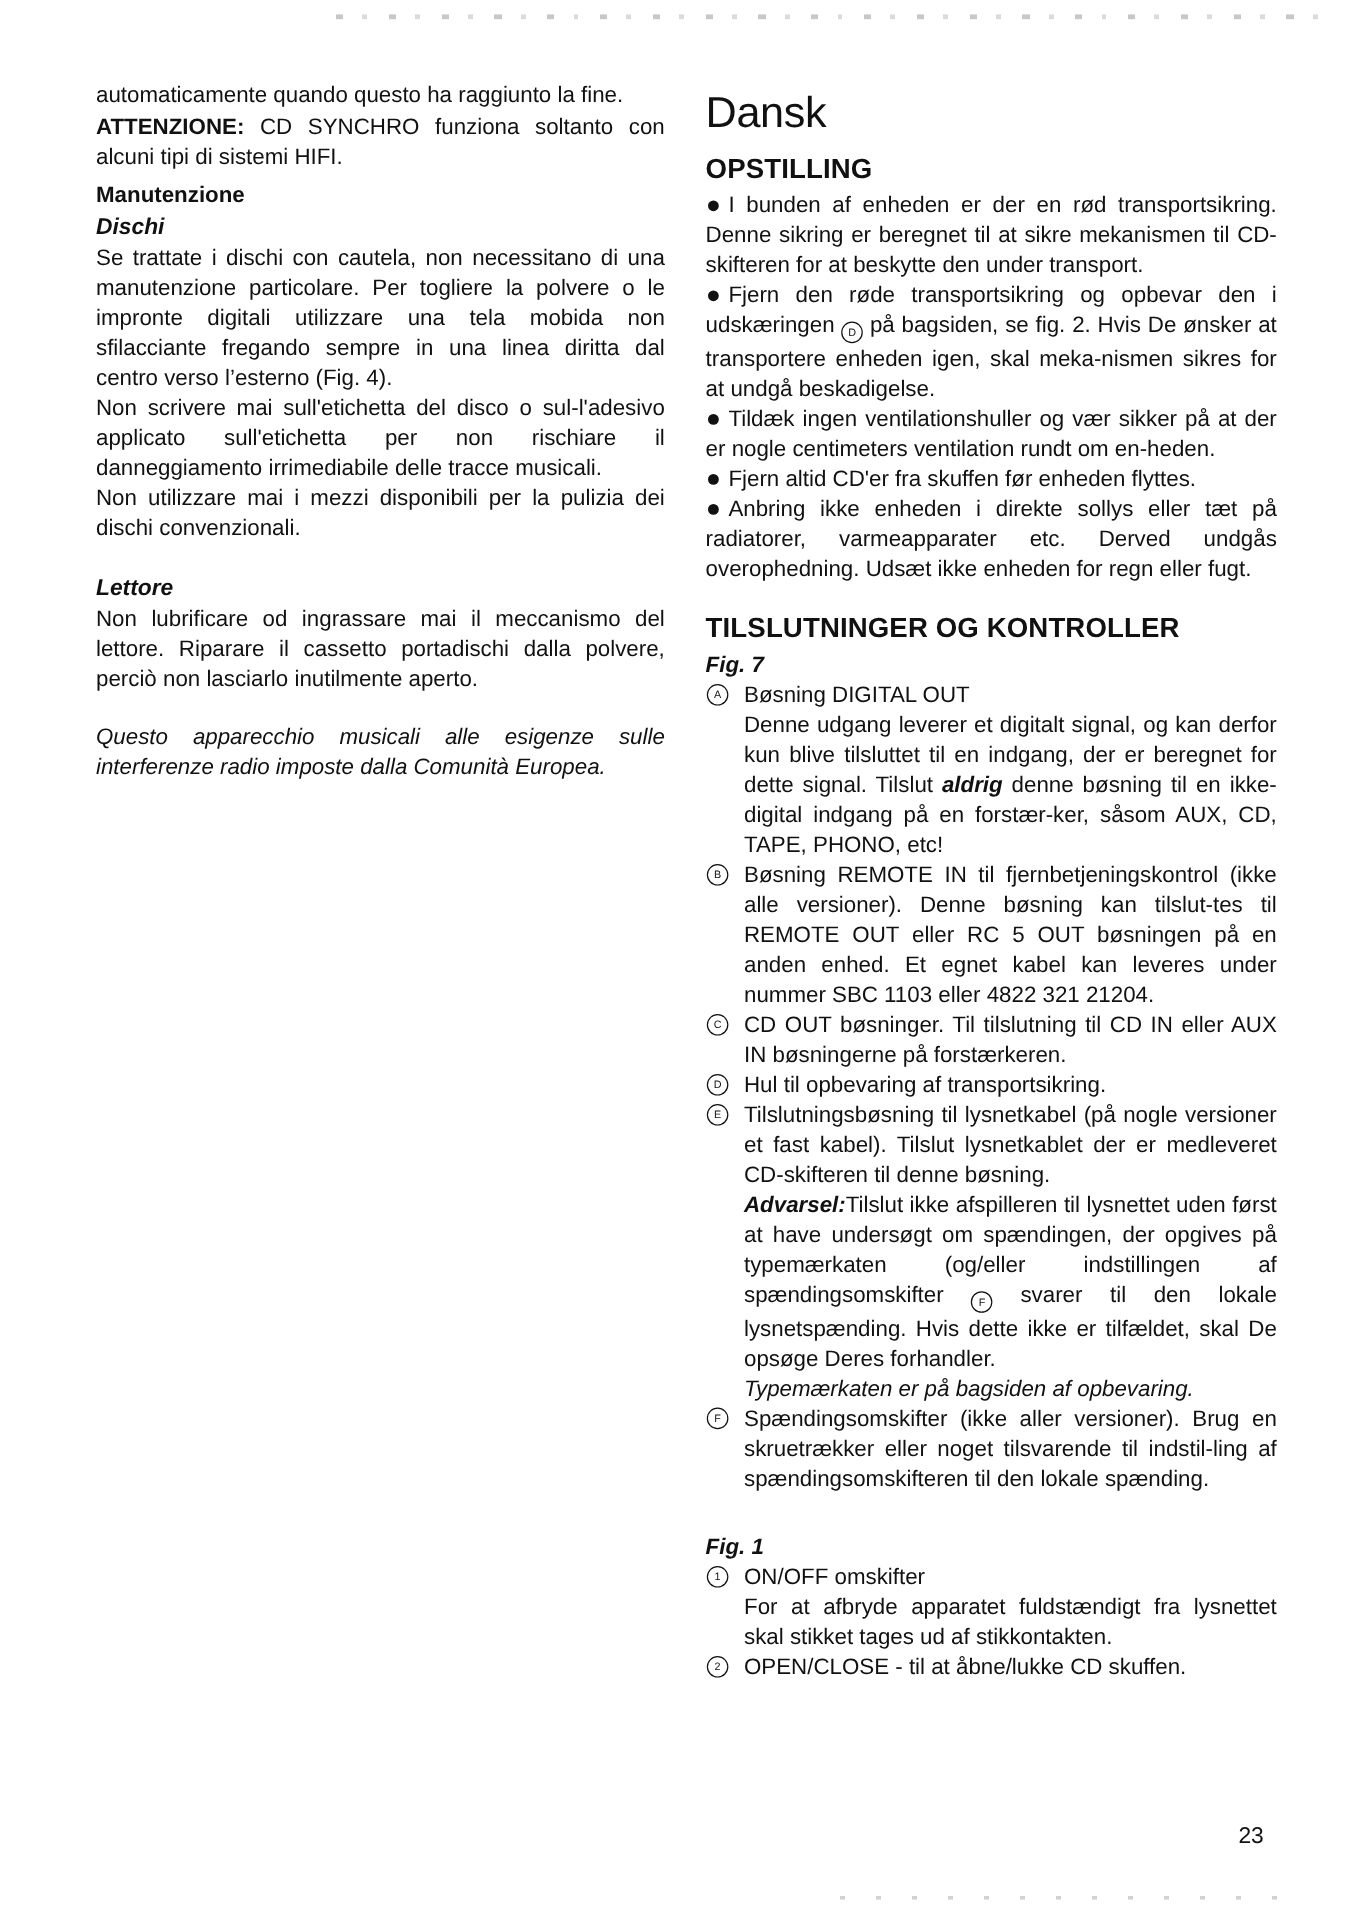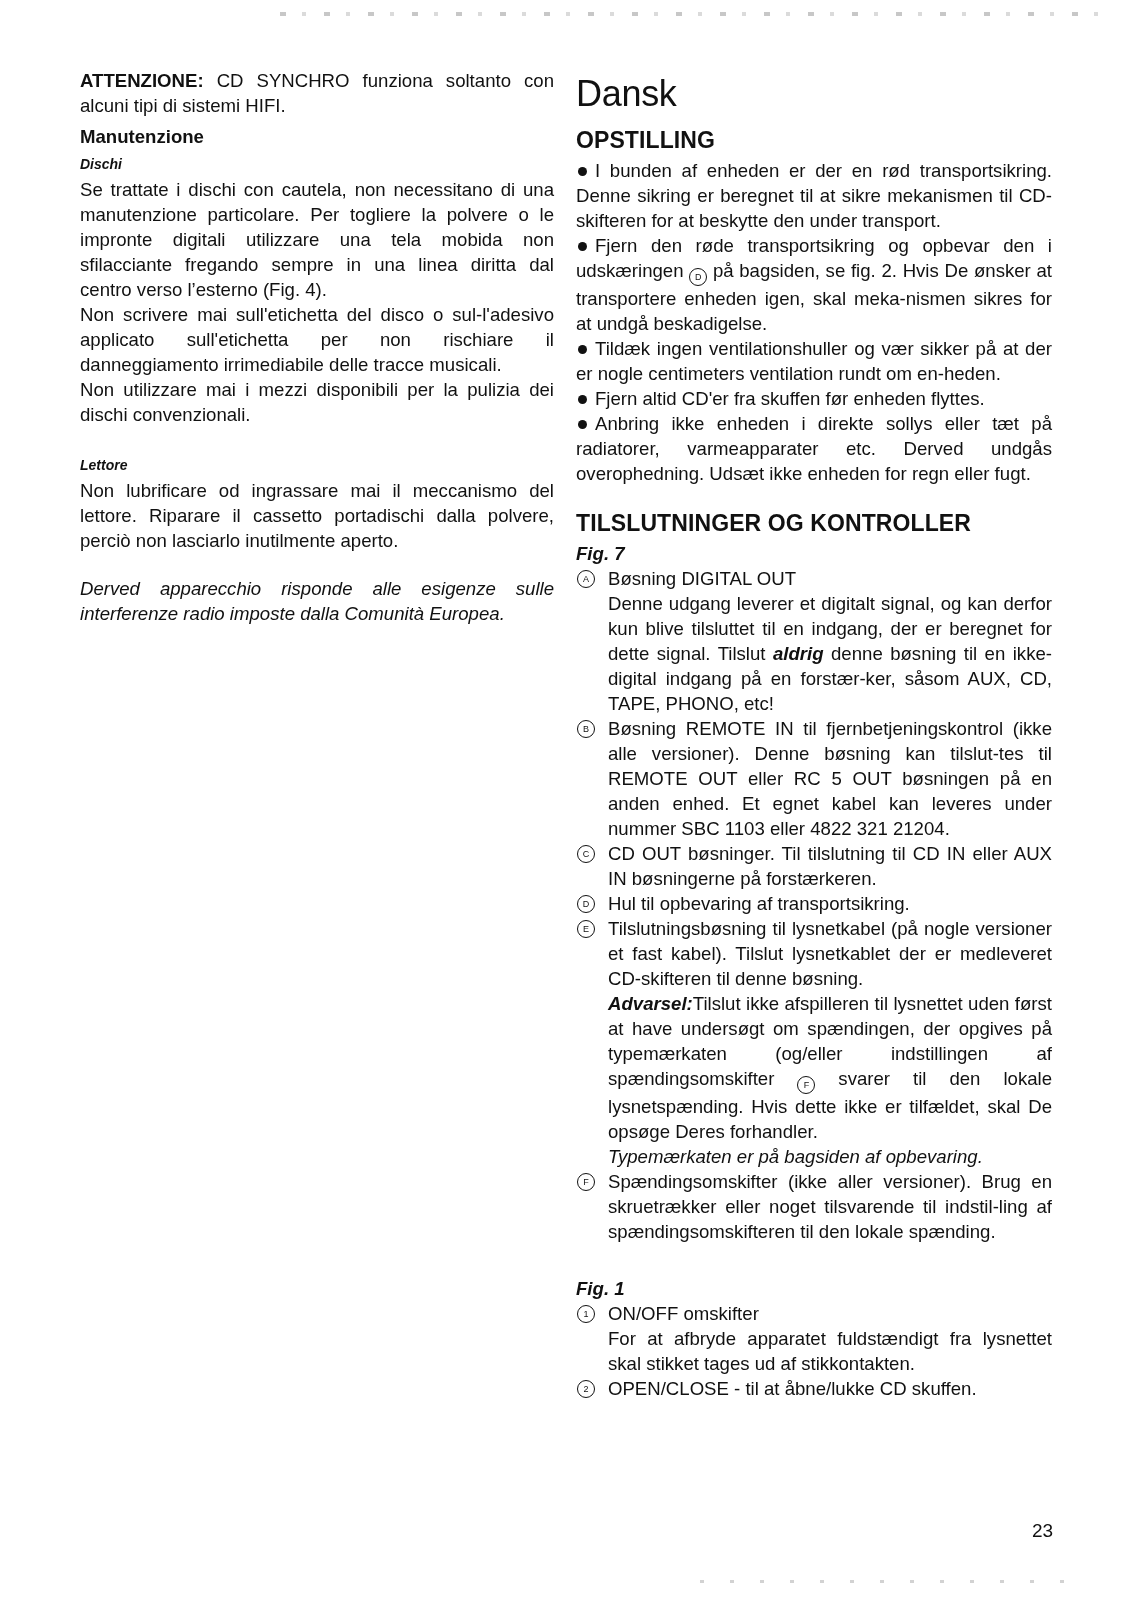--- a/index.html
+++ b/index.html
@@ -8,65 +8,66 @@
       font-family: "Liberation Sans", sans-serif; color: #111111;
     }
     .scan-noise { position: absolute; top: 12px; left: 280px; width: 820px; height: 4px;
       background: repeating-linear-gradient(90deg, #9a9a9a 0 6px, transparent 6px 22px, #bdbdbd 22px 26px, transparent 26px 44px);
       opacity: 0.55; }
     .scan-noise-bottom { position: absolute; top: 1580px; left: 700px; width: 380px; height: 3px;
       background: repeating-linear-gradient(90deg, #a5a5a5 0 4px, transparent 4px 30px);
       opacity: 0.5; }
     .col { position: absolute; top: 66px; font-size: 18.6px; line-height: 25px; }
     .col-left { left: 80px; width: 474px; }
-    .col-right { left: 576px; width: 476px; }
+    .col-right { left: 588px; width: 476px; }
     p { margin: 0; text-align: justify; }
     .lang-title { font-size: 36px; line-height: 40px; font-weight: normal; margin: 8px 0 12px 0; letter-spacing: -0.3px; }
     .h1 { font-weight: bold; font-size: 23px; line-height: 28px; margin: 0 0 4px 0; letter-spacing: 0.1px; }
     .h1.sp-top { margin-top: 16px; }
     .h2 { font-weight: bold; font-size: 18.6px; line-height: 25px; margin: 6px 0 3px 0; }
-    .h3 { font-weight: bold; font-style: italic; font-size: 14px; line-height: 25px; margin: 3px 0 0 0; }
+    .h3 { font-weight: bold; font-style: italic; font-size: 19px; line-height: 25px; margin: 3px 0 0 0; }
     .gap { height: 23px; }
     .gap-lg { height: 30px; }
     .bullet-item { text-indent: 0; }
     .bullet { display: inline-block; width: 9px; height: 9px; border-radius: 50%; background: #111; margin: 0 8px 2px 2px; vertical-align: middle; }
     .italic { font-style: italic; }
     .bold { font-weight: bold; }
     .bold-italic { font-weight: bold; font-style: italic; }
     .fig-label { font-weight: bold; font-style: italic; margin-top: 2px; }
     .item { position: relative; padding-left: 32px; }
     .item .marker { position: absolute; left: 1px; top: 4px; width: 16px; height: 16px; border: 1.4px solid #111; border-radius: 50%;
       font-size: 9px; line-height: 16px; text-align: center; font-weight: normal; box-sizing: content-box; }
     .page-number { position: absolute; left: 1032px; top: 1484px; font-size: 19px; margin-top: 36px; }
   </style>
 </head>
 <body>
 
 <div class="scan-noise"></div>
 
 <div class="col col-left">
+  <p>automaticamente quando questo ha raggiunto la fine.</p>
   <p style="margin-top:2px;">
     <span class="bold">ATTENZIONE:</span><span> CD SYNCHRO funziona soltanto con alcuni tipi di sistemi HIFI.</span>
   </p>
 
   <div class="h2">Manutenzione</div>
 
   <div class="h3">Dischi</div>
   <p>Se trattate i dischi con cautela, non necessitano di una manutenzione particolare. Per togliere la polvere o le impronte digitali utilizzare una tela mobida non sfilacciante fregando sempre in una linea diritta dal centro verso l’esterno (Fig. 4).</p>
   <p>Non scrivere mai sull'etichetta del disco o sul-l'adesivo applicato sull'etichetta per non rischiare il danneggiamento irrimediabile delle tracce musicali.</p>
   <p>Non utilizzare mai i mezzi disponibili per la pulizia dei dischi convenzionali.</p>
 
   <div class="gap"></div>
 
   <div class="h3">Lettore</div>
   <p>Non lubrificare od ingrassare mai il meccanismo del lettore. Riparare il cassetto portadischi dalla polvere, perciò non lasciarlo inutilmente aperto.</p>
 
   <div class="gap"></div>
 
-  <p class="italic">Derved apparecchio risponde alle esigenze sulle interferenze radio imposte dalla Comunità Europea.</p>
+  <p class="italic">Questo apparecchio musicali alle esigenze sulle interferenze radio imposte dalla Comunità Europea.</p>
 </div>
 
 <div class="col col-right">
   <div class="lang-title">Dansk</div>
 
   <div class="h1">OPSTILLING</div>
 
   <p class="bullet-item"><span class="bullet"></span><span>I bunden af enheden er der en rød transportsikring. Denne sikring er beregnet til at sikre mekanismen til CD-skifteren for at beskytte den under transport.</span></p>
   <p class="bullet-item"><span class="bullet"></span><span>Fjern den røde transportsikring og opbevar den i udskæringen</span> <span class="item" style="padding-left:0;"><span class="marker" style="position:relative;display:inline-block;top:0;left:0;vertical-align:-3px;">D</span></span><span> på bagsiden, se fig. 2. Hvis De ønsker at transportere enheden igen, skal meka-nismen sikres for at undgå beskadigelse.</span></p>
   <p class="bullet-item"><span class="bullet"></span><span>Tildæk ingen ventilationshuller og vær sikker på at der er nogle centimeters ventilation rundt om en-heden.</span></p>

